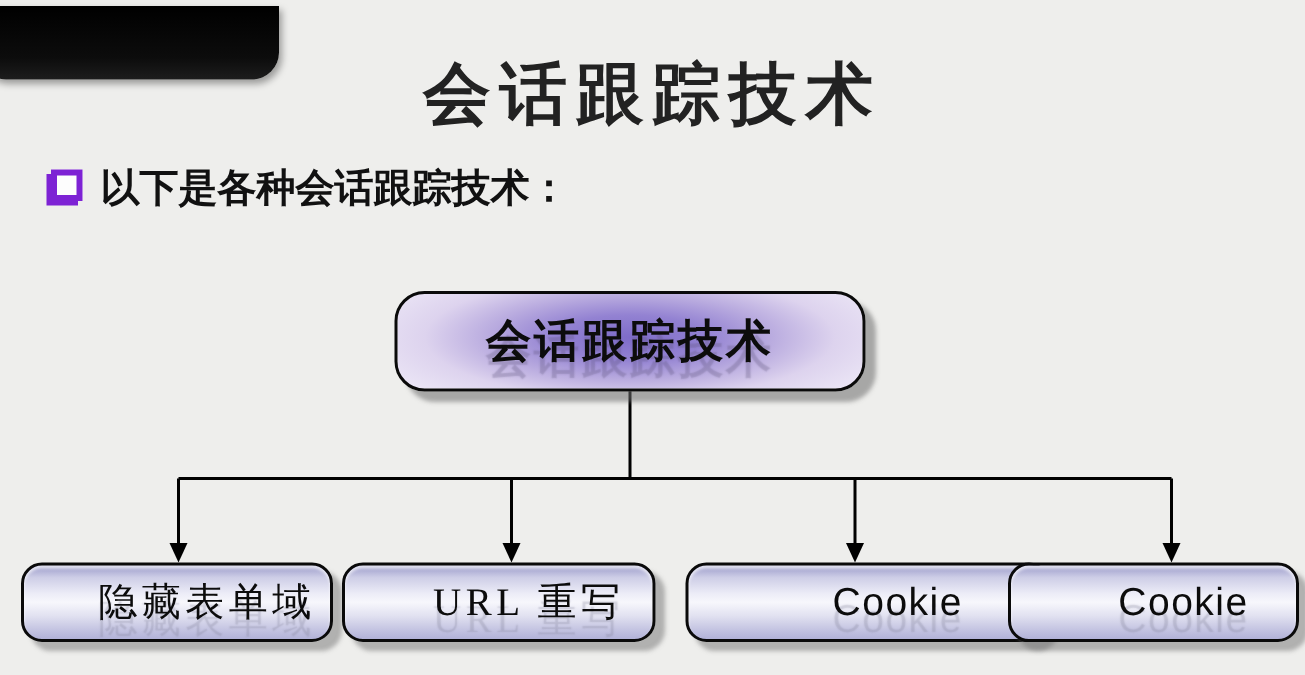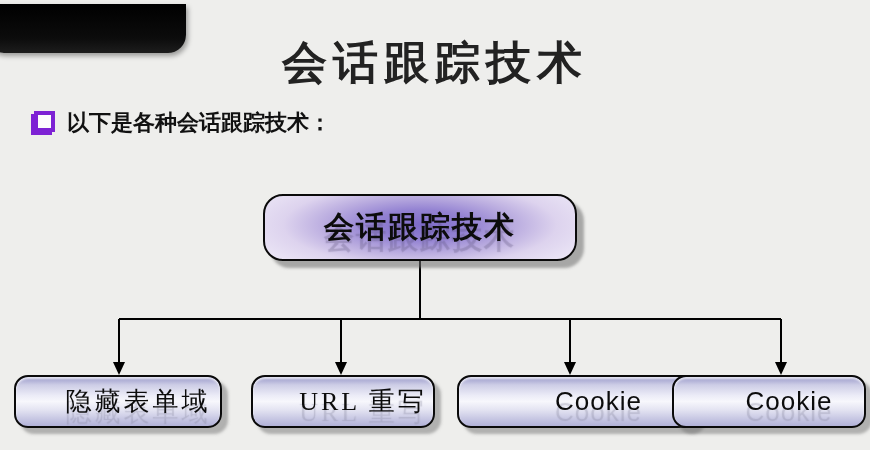--- a/index.html
+++ b/index.html
@@ -35,21 +35,21 @@
     display:flex;align-items:center;gap:12px;
   }
   .bullet-sq{
     display:inline-block;width:13px;height:13px;
     background:#fdfdfd;
     border:4px solid #7d22d4;
     box-shadow:-3px 3px 0 0 #7d22d4;
     margin-top:-4px;
   }
   .bullet-text{
-    font-size:22px;font-weight:bold;color:#111;
+    font-size:26px;font-weight:bold;color:#111;
     font-family:"Liberation Sans","DejaVu Sans",sans-serif;
   }
 
   
   .node{
     position:absolute;
     border:2px solid #0a0a0a;
     display:flex;align-items:center;justify-content:center;
     box-sizing:border-box;
   }
@@ -72,21 +72,21 @@
       #e2e2f1 68%, #c3c3e1 88%, #b2b2d8 100%);
     box-shadow:6px 6px 3px rgba(115,115,115,0.5),
       inset 0 2px 2px rgba(255,255,255,0.7);
     font-size:26px;color:#0c0c0c;
     text-shadow:0 11px 1px rgba(125,125,150,0.30);
     padding-left:40px;
   }
   .node-serif{font-family:"Liberation Serif","DejaVu Serif",serif;letter-spacing:3px;}
   .node-sans{font-family:"Liberation Sans","DejaVu Sans",sans-serif;letter-spacing:1px;}
   .child-0{left:14px;width:208px;}
-  .child-1{left:251px;width:184px;}
+  .child-1{left:228px;width:209px;}
   .child-2{left:457px;width:243px;}
   .child-3{left:672px;width:194px;}
 
   .connectors{position:absolute;left:0;top:0;width:870px;height:450px;pointer-events:none;}
 </style>
 </head>
 <body>
 
 <div class="slide">
 

